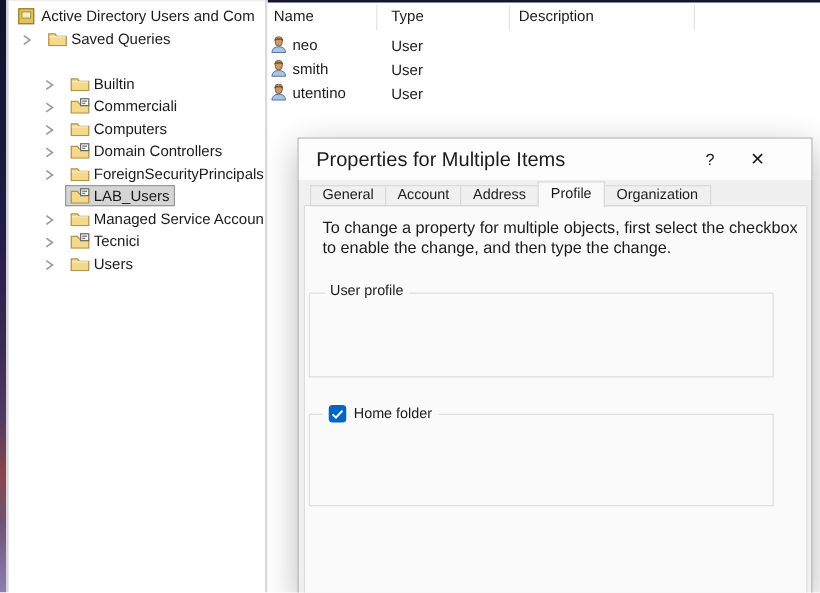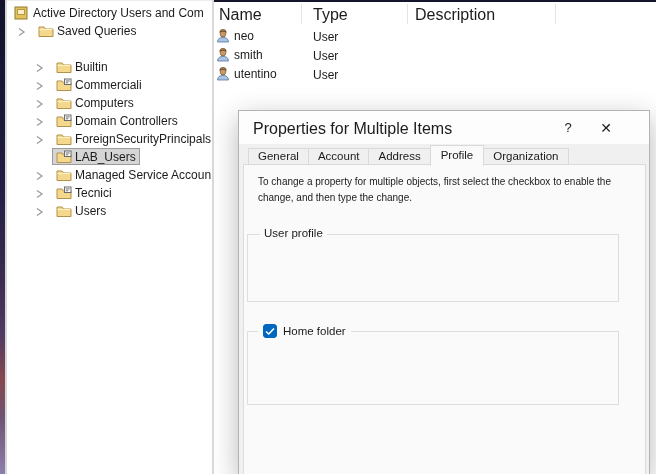--- a/index.html
+++ b/index.html
@@ -25,21 +25,21 @@
   .tree-item.selected { background:#d5d5d5; border:1px solid #9b9b9b; }
   .tree-icon { display:flex; width:16px; height:14px; align-items:center; flex:0 0 auto; }
   .tree-label { font-size:12px; }
 
   
   .panel-divider { position:absolute; left:212px; top:0; width:2px; height:474px; background:#dadada; }
 
   
   .list-panel { position:absolute; left:214px; top:0; width:442px; height:474px; background:#fff; overflow:hidden; }
   .list-topbar { position:absolute; left:0; top:0; width:442px; height:2px; background:#15152e; }
-  .col-header { position:absolute; top:6px; font-size:16px; color:#1b1b1b; }
+  .col-header { position:absolute; top:6px; font-size:12px; color:#1b1b1b; }
   .col-sep { position:absolute; top:4px; width:1px; height:20px; background:#e4e4e4; }
   .list-row { position:absolute; left:0; width:300px; height:18px; }
   .list-user { position:absolute; left:2px; top:0; display:flex; align-items:center; gap:4px; }
   .list-type { position:absolute; left:99px; top:1px; }
 
   
   .dialog { position:absolute; left:238px; top:110px; width:412px; height:366px;
     background:#f0f0f0; border:1px solid #b3b3b3; box-shadow:0 8px 26px rgba(0,0,0,0.28); }
   .dlg-titlebar { position:absolute; left:0; top:0; width:100%; height:33px; background:#fdfdfd; }
   .dlg-title { position:absolute; left:14px; top:9px; font-size:16px; }
@@ -49,21 +49,21 @@
 
   
   .tab-strip { position:absolute; left:9px; top:33px; height:21px; display:flex; align-items:flex-end; z-index:5; }
   .tab { height:17px; line-height:15px; padding:0 9px; font-size:11.5px; background:#f0f0f0;
     border:1px solid #d9d9d9; margin-left:-1px; }
   .tab:first-child { margin-left:0; }
   .tab.active { height:21px; line-height:19px; background:#fafafa; border-bottom:none; margin-bottom:-1px; padding:0 10px; z-index:6; position:relative; }
 
   .tab-page { position:absolute; left:4px; top:53px; width:403px; height:312px; background:#fafafa; border:1px solid #dcdcdc; z-index:2; }
 
-  .instruction { position:absolute; left:19px; top:63px; width:384px; font-size:10px; line-height:15.5px; z-index:3; }
+  .instruction { position:absolute; left:19px; top:63px; width:384px; font-size:13px; line-height:15.5px; z-index:3; }
 
   .groupbox { position:absolute; border:1px solid #dedede; z-index:3; }
   .group-user-profile { left:8px; top:123px; width:372px; height:68px; }
   .group-home-folder { left:8px; top:220px; width:372px; height:74px; }
   .group-label { position:absolute; left:12px; top:-8px; background:#fafafa; padding:0 4px; font-size:11.5px; }
   .group-label-check { position:absolute; left:10px; top:-8px; background:#fafafa; padding:0 5px; font-size:11.5px; display:flex; align-items:center; gap:6px; }
 
   .checkbox { width:14px; height:14px; border:1px solid #8b8b8b; border-radius:3px; background:#fff; display:flex; align-items:center; justify-content:center; }
   .checkbox.checked { background:#0067c0; border-color:#0067c0; }
   .radio { width:13px; height:13px; border:1px solid #8b8b8b; border-radius:50%; background:#fff; position:relative; }

